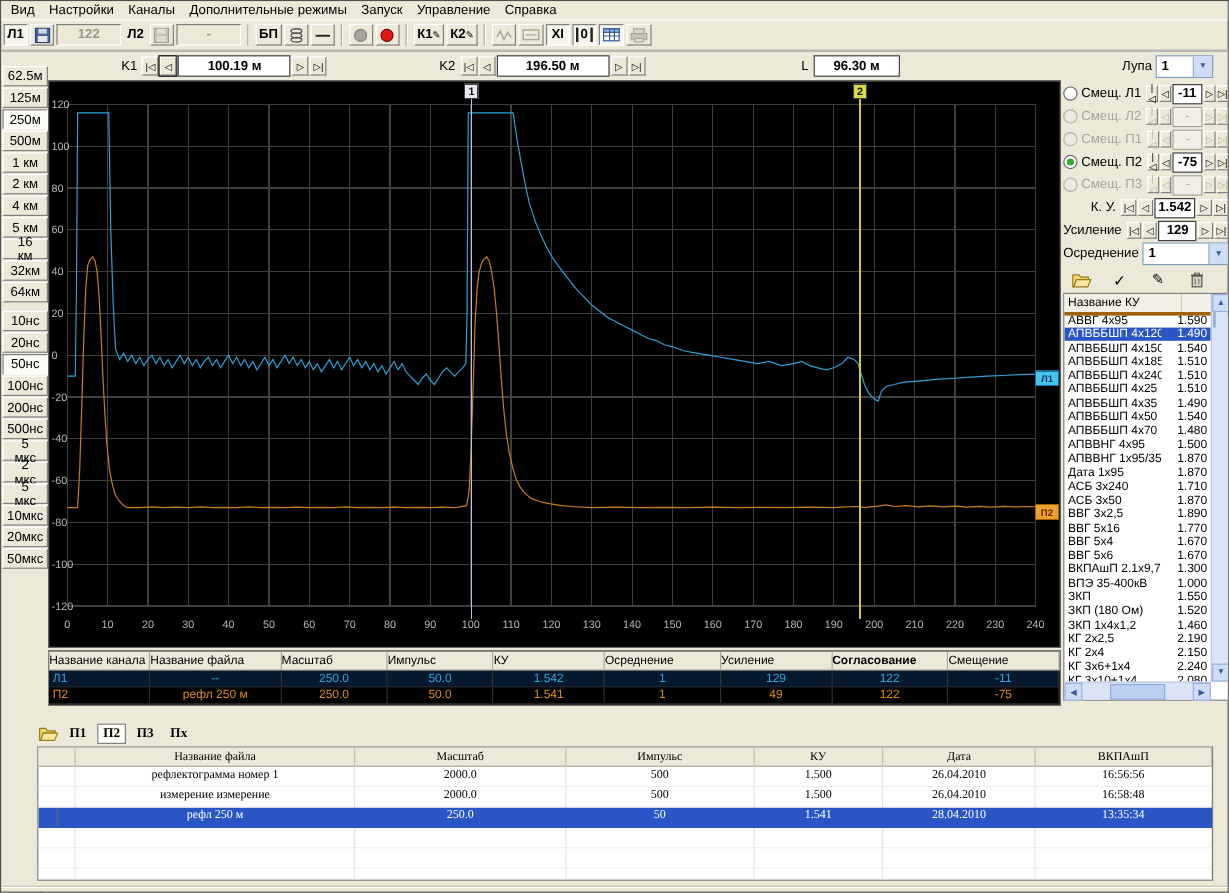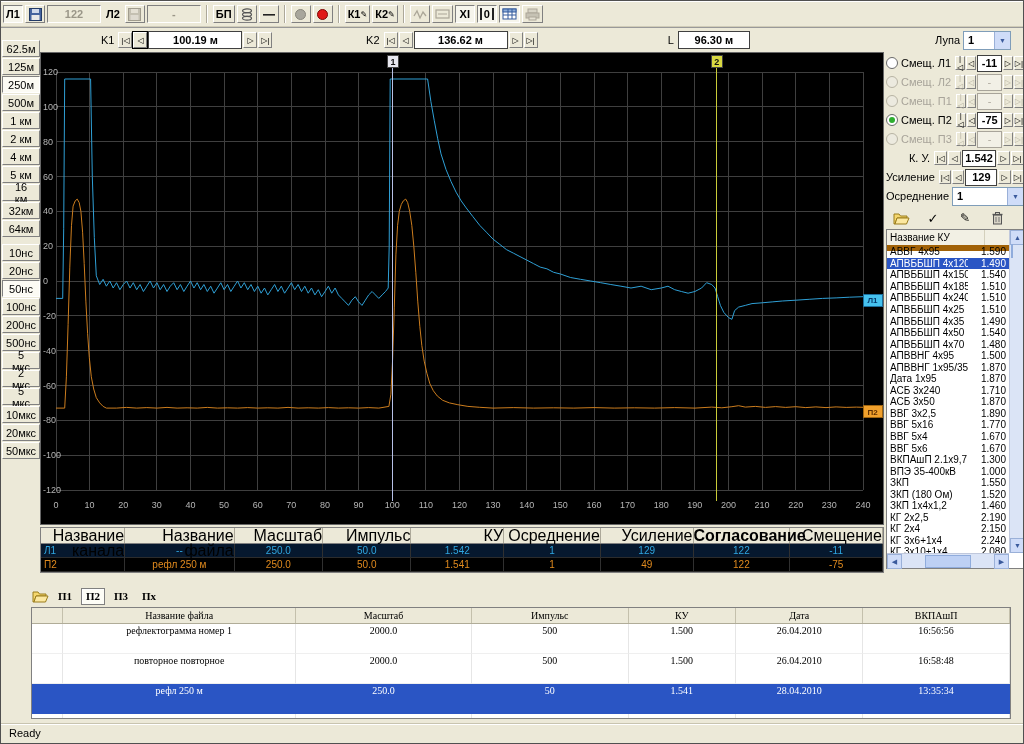--- a/index.html
+++ b/index.html
@@ -33,21 +33,21 @@
   .mainrow{display:flex;height:532px;align-items:flex-start;}
   .sidebar{width:38px;position:relative;top:-12px;display:flex;flex-direction:column;padding-left:1px;}
   .rangebtn{height:17px;margin-bottom:1px;display:flex;align-items:center;justify-content:center;background:#ece9d8;border:1px solid;border-color:#fff #808080 #808080 #fff;font-size:11px;cursor:default;}
   .rangebtn.sel{border-color:#808080 #fff #fff #808080;background:#fcfbf4;}
   .sidebar .gap{height:6px;}
   .plotcol{width:844px;}
   .plot{width:842px;height:471px;background:#000;border:1px solid #676767;}
   
   .chtable{width:844px;margin-top:2px;border:1px solid #808080;background:#000;box-sizing:border-box;}
   .ch-head{display:flex;background:#ece9d8;border-bottom:1px solid #808080;}
-  .ch-head span{height:15px;line-height:15px;text-align:right;font-size:16px;border-right:1px solid #aca899;box-sizing:border-box;}
+  .ch-head span{height:15px;line-height:15px;text-align:left;font-size:10px;border-right:1px solid #aca899;box-sizing:border-box;}
   .ch-row{display:flex;border-bottom:1px solid #2c2c2c;}
   .ch-row span{height:13px;line-height:13px;text-align:center;font-size:10px;border-right:1px solid #303030;box-sizing:border-box;overflow:hidden;}
   .ch-row span:first-child{text-align:left;padding-left:3px;}
   .ch-row.c-blue{color:#2fa6e0;background:#06182e;}
   .ch-row.c-orange{color:#e08a1e;background:#000;}
   
   .rightpanel{width:140px;margin-left:2px;display:flex;flex-direction:column;}
   .controls{padding:2px 2px 0 0;}
   .ctl-row{display:flex;align-items:center;height:18px;margin-bottom:1px;justify-content:flex-end;}
   .radio{width:10px;height:10px;border-radius:50%;border:1px solid #6a6a6a;background:#fff;margin-right:3px;flex:0 0 auto;position:relative;}
@@ -56,57 +56,66 @@
   .ctl-label{margin-right:3px;white-space:nowrap;}
   .ctl-label.disabled{color:#a8a49a;}
   .ctl-val{width:32px;height:15px;background:#fff;border:1px solid #404040;display:inline-flex;align-items:center;justify-content:center;font-weight:bold;margin-left:1px;}
   .ctl-val.disabled{background:#f2f0e6;color:#b0aca0;border-color:#a8a49a;font-weight:normal;}
   .ctl-row .spin{width:13px;height:14px;}
   .spin.disabled{color:#b8b4a4;}
   .listtools{display:flex;align-items:center;gap:14px;padding:4px 4px 3px 6px;}
   .ltool{width:18px;height:16px;display:flex;align-items:center;justify-content:center;cursor:default;}
   
   .cablelist{position:relative;height:338px;border:1px solid #808080;background:#fff;margin-right:1px;}
-  .cl-head{display:flex;height:15px;background:#f2f0e4;border-bottom:6px solid #a16207;font-size:10px;}
+  .cl-head{display:flex;height:15px;background:#f2f0e4;border-bottom:3px solid #a16207;font-size:10px;}
   .cl-head .h1{flex:1;padding-left:3px;border-right:1px solid #d4d0bc;line-height:15px;}
   .cl-head .h2{width:36px;text-align:right;padding-right:3px;line-height:15px;}
   .cl-body{position:absolute;top:16px;bottom:15px;left:0;right:15px;overflow:hidden;font-size:10px;}
-  .cl-row{display:flex;height:11.55px;align-items:center;}
+  .cl-row{display:flex;height:11.55px;align-items:flex-end;}
   .cl-row .n{flex:1;padding-left:3px;white-space:nowrap;overflow:hidden;}
   .cl-row .v{width:38px;text-align:right;padding-right:3px;}
   .cl-row.sel{background:#2a55c4;color:#fff;}
   .cl-vscroll{position:absolute;top:0;right:0;bottom:15px;width:15px;background:#dbe4f6;border-left:1px solid #c0c8dc;box-sizing:border-box;display:flex;flex-direction:column;}
   .cl-hscroll{position:absolute;bottom:0;left:0;right:15px;height:15px;background:#dbe4f6;border-top:1px solid #c0c8dc;box-sizing:border-box;display:flex;}
   .sb-btn{width:15px;height:15px;background:#cfdcf8;border:1px solid #9ab0d8;box-sizing:border-box;display:flex;align-items:center;justify-content:center;font-size:7px;color:#3a5a9c;flex:0 0 auto;}
   .sb-thumb-v{width:13px;margin:1px;height:60px;background:#bdd0f4;border:1px solid #90acdc;box-sizing:border-box;}
   .sb-track-v{flex:1;}
   .sb-thumb-h{height:13px;margin:1px;width:46px;background:#bdd0f4;border:1px solid #90acdc;box-sizing:border-box;align-self:center;}
   .sb-track-h{flex:1;display:flex;justify-content:center;}
   
   .bottompanel{padding:3px 12px 0 30px;font-family:Liberation Serif, serif;}
   .tabrow{display:flex;align-items:center;gap:4px;height:18px;margin-bottom:2px;}
   .tab{min-width:18px;height:15px;display:inline-flex;align-items:center;justify-content:center;font-weight:bold;font-size:11px;padding:0 2px;border:1px solid transparent;cursor:default;}
   .tab.sel{border:1px solid #808080;background:#fdfdf6;box-shadow:inset 1px 1px 0 #fff;}
   .filetable{background:#fff;border:1px solid #808080;height:110px;overflow:hidden;}
   .ft-head{display:flex;background:#ece9d8;border-bottom:1px solid #b0ac98;}
   .ft-head span{height:15px;line-height:15px;font-size:10px;text-align:center;border-right:1px solid #c4c0ac;box-sizing:border-box;}
-  .ft-row{display:flex;height:30px;}
+  .ft-row{display:flex;height:17px;}
   .ft-row span{line-height:13px;font-size:10px;text-align:center;border-right:1px solid #e6e6e6;border-bottom:1px solid #efefef;box-sizing:border-box;overflow:hidden;position:relative;}
   .ft-row.sel{background:#2a55c4;color:#fff;}
   .ft-row.sel span{border-color:#2a55c4;}
   .ft-mark{position:absolute;left:1px;top:1px;width:10px;height:10px;background:#f49a18;border:1px solid #a86408;}
   
   .statusbar{height:18px;border-top:1px solid #c8c4b0;box-shadow:inset 0 1px 0 #fff;display:flex;align-items:center;padding-left:8px;margin-top:4px;}
   svg text{font-family:"Liberation Sans",sans-serif;}
 </style>
 </head>
 <body>
 
 <div id="window">
 
+  <div class="menubar" id="menubar">
+      <span class="menu-item">Вид</span>
+      <span class="menu-item">Настройки</span>
+      <span class="menu-item">Каналы</span>
+      <span class="menu-item">Дополнительные режимы</span>
+      <span class="menu-item">Запуск</span>
+      <span class="menu-item">Управление</span>
+      <span class="menu-item">Справка</span>
+    </div>
 
   <div class="toolbar">
     <button class="tbtn pressed">Л1</button>
     <button class="tbtn">
       <svg width="13" height="13" viewBox="0 0 13 13">
           <rect x="0.5" y="0.5" width="12" height="12" fill="#44629e" stroke="#223a66"></rect>
           <rect x="3" y="1" width="7" height="4" fill="#cfd8ea"></rect>
           <rect x="2.5" y="7" width="8" height="5" fill="#e8e8e8"></rect>
         </svg>
     </button>
@@ -189,21 +198,21 @@
     <span class="cb-label">K1</span>
     <button class="spin">|◁</button>
     <button class="spin focus">◁</button>
     <span class="cb-value">100.19 м</span>
     <button class="spin">▷</button>
     <button class="spin">▷|</button>
     <span style="flex:1"></span>
     <span class="cb-label">K2</span>
     <button class="spin">|◁</button>
     <button class="spin">◁</button>
-    <span class="cb-value">136.62 м</span>
+    <span class="cb-value">196.50 м</span>
     <button class="spin">▷</button>
     <button class="spin">▷|</button>
     <span style="flex:1.4"></span>
     <span class="cb-label">L</span>
     <span class="cb-value small">96.30 м</span>
     <span style="flex:2"></span>
     <span class="cb-label">Лупа</span>
     <span class="combo">
       <span class="combo-val">1</span>
       <span class="combo-btn">▼</span>
@@ -620,21 +629,21 @@
           <span style="width: 3.2%;"></span>
           <span style="width: 23.8%;">рефлектограмма номер 1</span>
           <span style="width: 18%;">2000.0</span>
           <span style="width: 16%;">500</span>
           <span style="width: 11%;">1.500</span>
           <span style="width: 13%;">26.04.2010</span>
           <span style="width: 15%;">16:56:56</span>
         </div>
         <div class="ft-row">
           <span style="width: 3.2%;"></span>
-          <span style="width: 23.8%;">повторное повторное</span>
+          <span style="width: 23.8%;">измерение измерение</span>
           <span style="width: 18%;">2000.0</span>
           <span style="width: 16%;">500</span>
           <span style="width: 11%;">1.500</span>
           <span style="width: 13%;">26.04.2010</span>
           <span style="width: 15%;">16:58:48</span>
         </div>
         <div class="ft-row sel">
           <span style="width: 3.2%;"><span class="ft-mark"></span></span>
           <span style="width: 23.8%;">рефл 250 м</span>
           <span style="width: 18%;">250.0</span>

